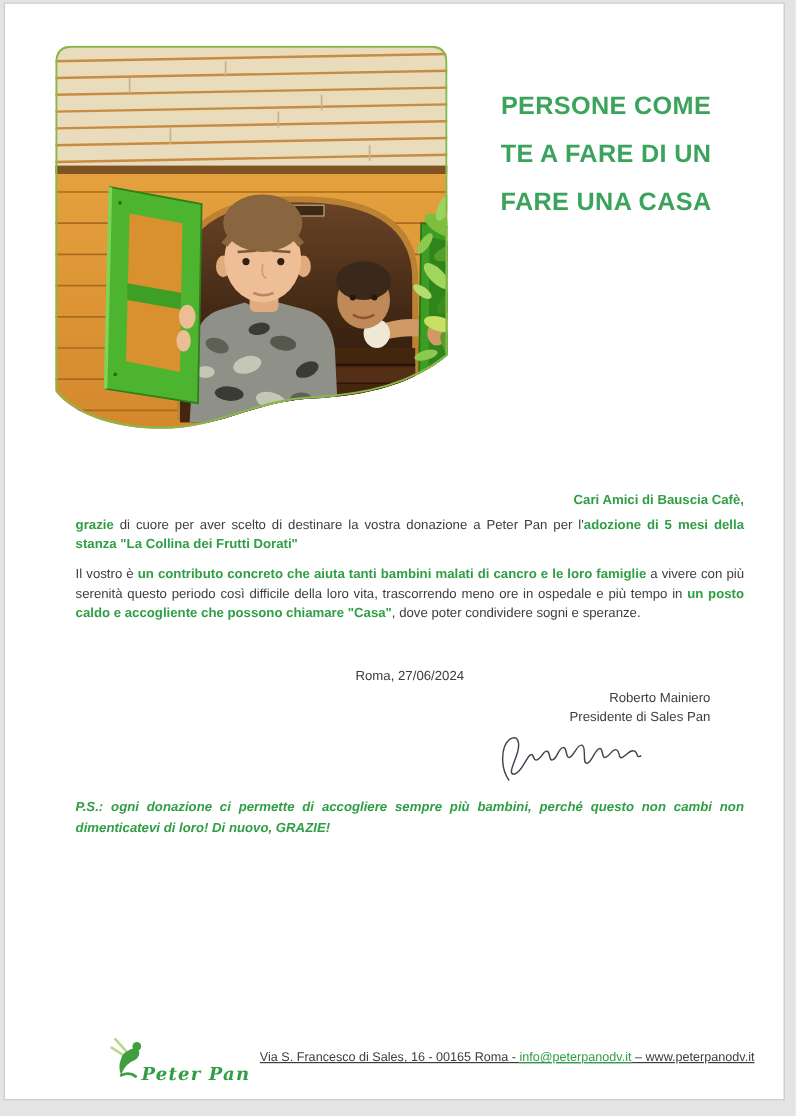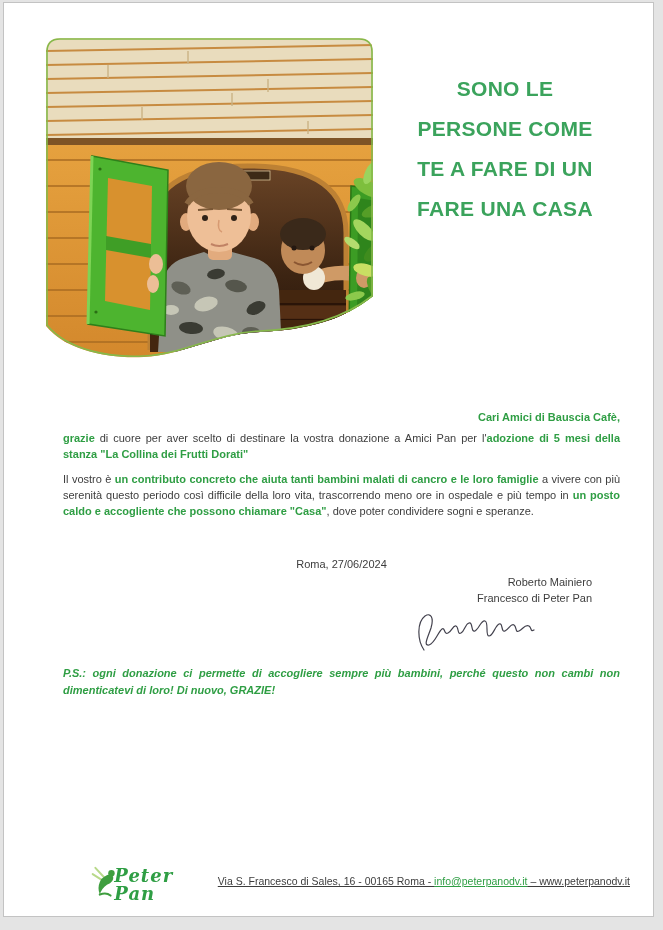--- a/index.html
+++ b/index.html
@@ -26,21 +26,21 @@
   .dateline{top:553px;text-align:center;}
   .signer{position:absolute;left:348px;top:571px;width:240px;text-align:right;
     font-size:11px;line-height:16px;color:#3d3d3d;}
   .signature{position:absolute;left:410px;top:605px;width:125px;height:48px;}
   .ps{top:662px;color:#2f9e44;font-weight:bold;font-style:italic;line-height:17px;}
 
   
   .footer{position:absolute;left:86px;top:860px;width:540px;display:flex;align-items:center;}
   .logo{display:flex;align-items:flex-end;margin-right:8px;}
   .logo-script{font-family:"DejaVu Serif",serif;font-style:italic;font-weight:bold;
-    font-size:18px;color:#2f9e44;letter-spacing:1px;line-height:1;margin-left:-6px;}
+    font-size:15px;color:#2f9e44;letter-spacing:1px;line-height:1;margin-left:-6px;}
   .addr{font-size:10.5px;color:#3d3d3d;white-space:nowrap;padding-bottom:4px;text-decoration:underline;}
   .addr a{color:#2f9e44;text-decoration:underline;cursor:pointer;}
 </style>
 </head>
 <body>
 
 <div id="canvas">
   <div class="page">
 
     <div class="photo">
@@ -169,37 +169,36 @@
             <ellipse cx="110" cy="226" rx="7" ry="10" fill="#ecbe96"></ellipse>
             <ellipse cx="107" cy="246" rx="6" ry="9" fill="#ecbe96"></ellipse>
           </g>
         </g>
 
         <path d="M14,1 L313,1 Q326,1 326,14 L326,258 C297,281 260,291 214,293 C170,295 138,316 98,318 C64,320 21,312 1,287 L1,14 Q1,1 14,1 Z" fill="none" stroke="#86b94a" stroke-width="1.6"></path>
       </svg>
     </div>
 
     <div class="headline">
-      <span>SONO LE</span>
       <span>PERSONE COME</span>
       <span>TE A FARE DI UN</span>
       <span>FARE UNA CASA</span>
     </div>
 
     <div class="ltr salutation">Cari Amici di Bauscia Cafè,</div>
 
-    <div class="ltr para-thanks just"><span class="gb">grazie</span><span> di cuore per aver scelto di destinare la vostra donazione a Amici Pan per l'</span><span class="gb">adozione di 5 mesi della stanza "La Collina dei Frutti Dorati"</span></div>
+    <div class="ltr para-thanks just"><span class="gb">grazie</span><span> di cuore per aver scelto di destinare la vostra donazione a Peter Pan per l'</span><span class="gb">adozione di 5 mesi della stanza "La Collina dei Frutti Dorati"</span></div>
 
     <div class="ltr para-contribution just"><span>Il vostro è </span><span class="gb">un contributo concreto che aiuta tanti bambini malati di cancro e le loro famiglie</span><span> a vivere con più serenità questo periodo così difficile della loro vita, trascorrendo meno ore in ospedale e più tempo in </span><span class="gb">un posto caldo e accogliente che possono chiamare "Casa"</span><span>, dove poter condividere sogni e speranze.</span></div>
 
     <div class="ltr dateline">Roma, 27/06/2024</div>
 
     <div class="signer">
       <div>Roberto Mainiero</div>
-      <div>Francesco di Peter Pan</div>
+      <div>Presidente di Sales Pan</div>
     </div>
 
     <div class="signature">
       <svg width="125" height="48" viewBox="0 0 125 48">
         <path d="M10,42 C3,32 3,14 11,8 C17,4 20,10 17,20 C14,29 9,38 15,37 C21,35 24,24 28,21 C31,19 30,27 34,25 C38,23 39,17 42,18 C45,19 43,27 47,25 C51,23 51,16 55,15 C59,14 57,25 61,23 C65,21 67,12 71,13 C75,14 71,28 75,28 C79,28 81,18 85,16 C89,14 87,25 91,23 C95,21 97,15 100,17 C103,19 101,25 105,23 C109,21 111,16 115,18 C118,20 116,24 120,22" fill="none" stroke="#43424e" stroke-width="1.2" stroke-linecap="round"></path>
       </svg>
     </div>
 
     <div class="ltr ps just">P.S.: ogni donazione ci permette di accogliere sempre più bambini, perché questo non cambi non dimenticatevi di loro! Di nuovo, GRAZIE!</div>
 

